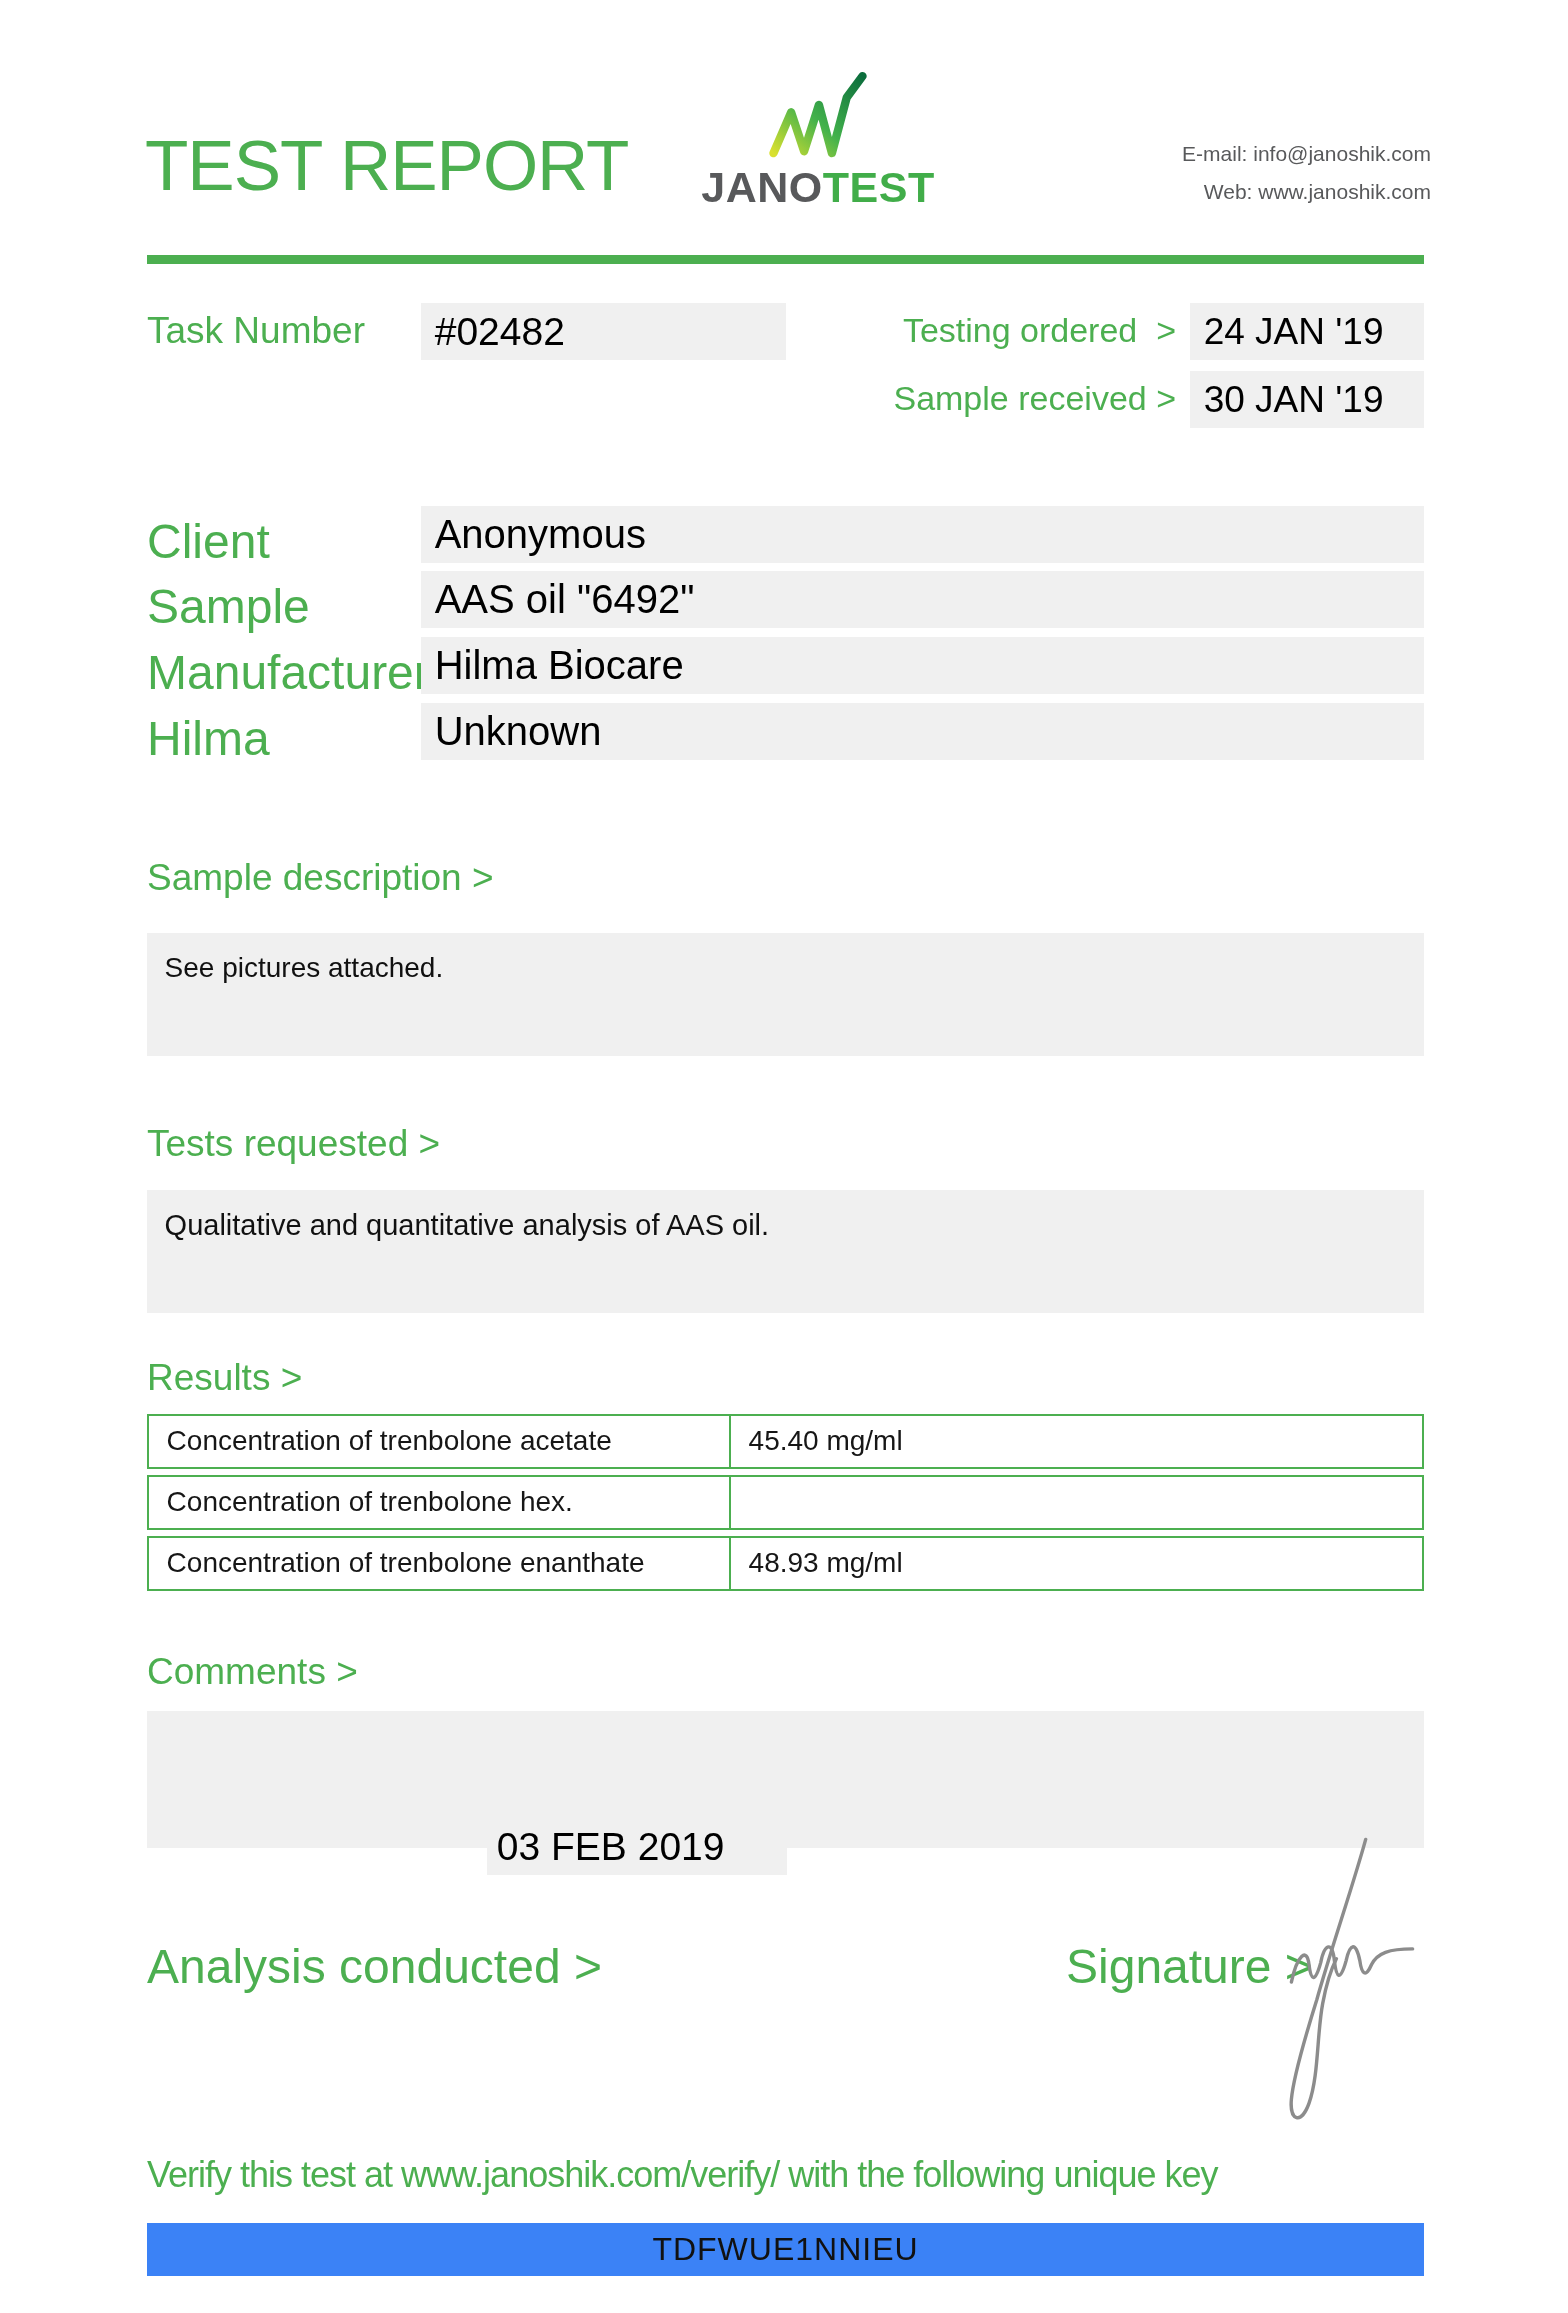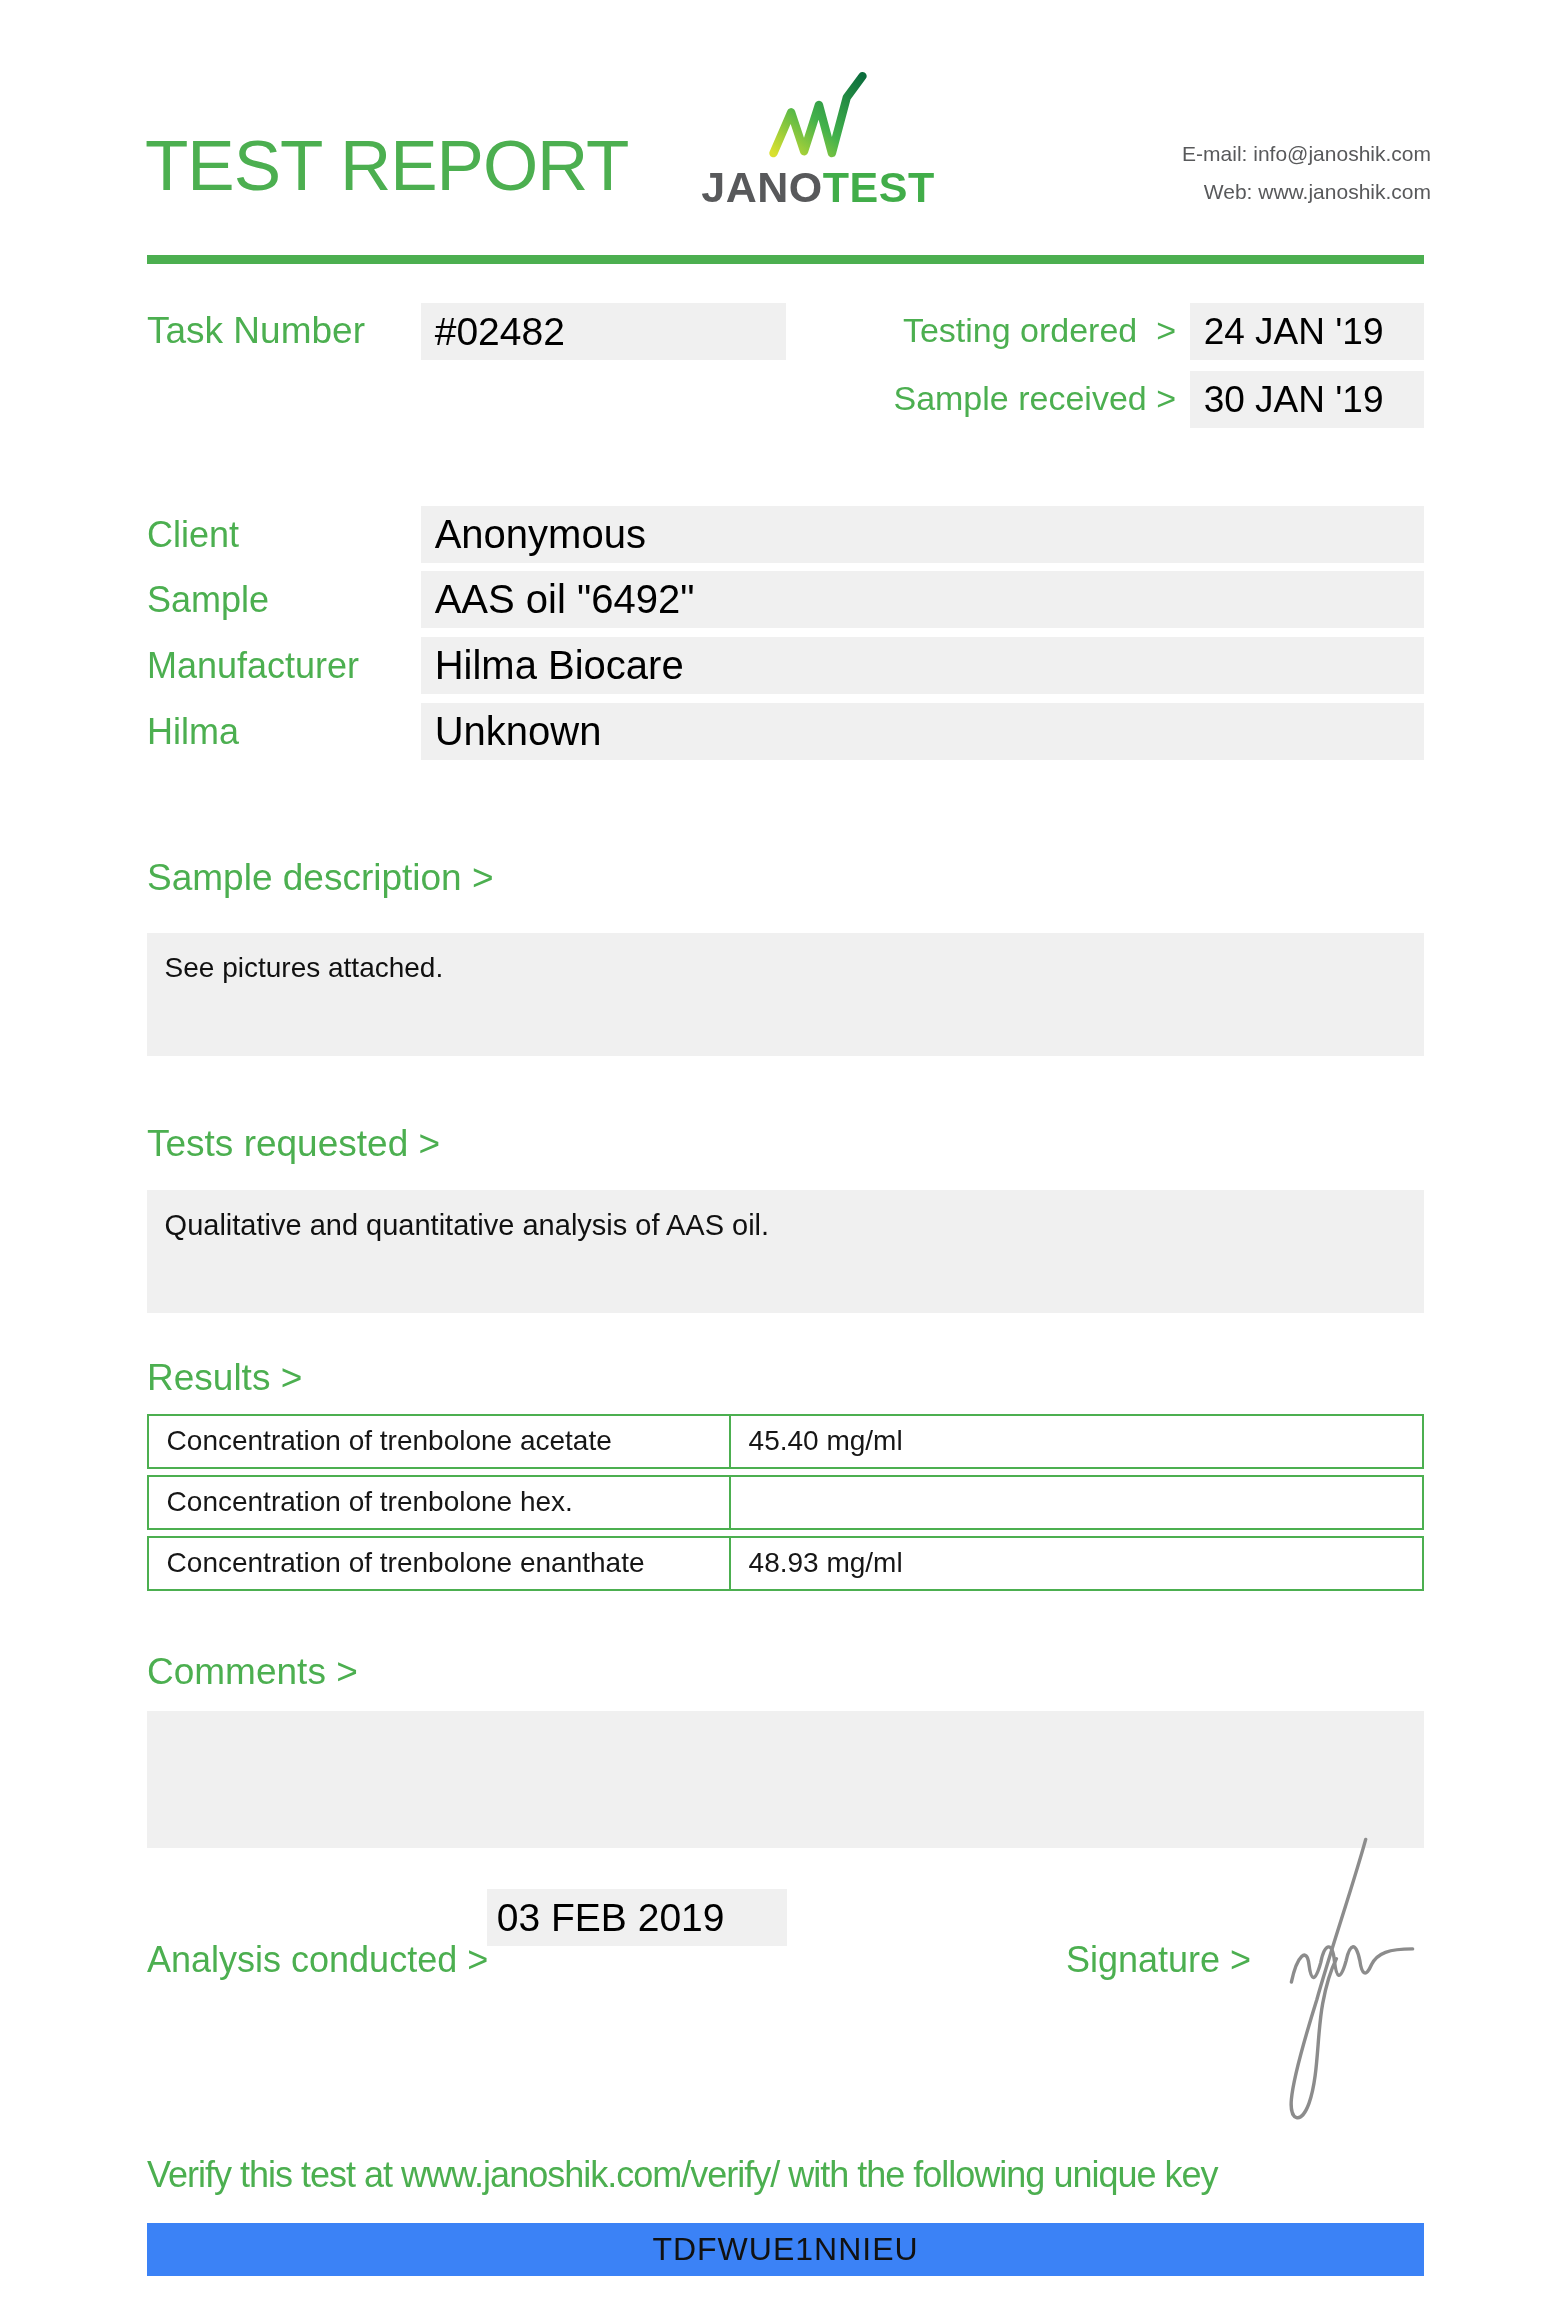--- a/index.html
+++ b/index.html
@@ -18,21 +18,21 @@
   .logo-text{font-size:43px;font-weight:bold;letter-spacing:0.5px;white-space:nowrap;}
   .logo-text .jano{color:#58595b;}
   .logo-text .shik{color:#41ad49;}
   .contact{
     position:absolute;right:137px;top:135px;text-align:right;
     color:#58595b;font-size:21px;line-height:38px;white-space:nowrap;
   }
   .divider{position:absolute;left:147px;top:255px;width:1277px;height:8.8px;background:#4caf50;}
 
   
-  .glabel{position:absolute;color:#4caf50;font-size:36px;white-space:pre;}
+  .glabel{position:absolute;color:#4caf50;font-size:48px;white-space:pre;}
   .heading{position:absolute;color:#4caf50;font-size:37px;white-space:nowrap;}
   .vbox{position:absolute;background:#f0f0f0;}
   .vbox .val{font-size:39px;line-height:57px;color:#000;padding-left:13.7px;white-space:nowrap;}
 
   
   .task-box{left:421px;top:303px;width:365px;height:57px;}
   .date-label{left:843px;width:333px;text-align:right;}
   .date-box{left:1190px;top:303px;width:234px;height:57px;}
   .date-box2{top:371px;}
 
@@ -48,21 +48,21 @@
   .rtable{position:absolute;left:147px;top:1414px;width:1277px;}
   .rrow{
     display:flex;box-sizing:border-box;border:2.9px solid #4caf50;
     height:55px;margin-bottom:5.9px;background:#ffffff;
   }
   .rcell{font-size:28px;color:#161616;line-height:49px;padding-left:17.6px;white-space:nowrap;}
   .rname{width:582px;box-sizing:border-box;border-right:2.9px solid #4caf50;}
   .rvalue{flex:1;}
 
   
-  .analysis-box{left:487px;top:1889px;width:300px;height:57px;}
+  .analysis-box{left:487px;top:1818px;width:300px;height:57px;}
   .sig-svg{position:absolute;left:1264px;top:1835px;width:176px;height:306px;}
   .verify{
     position:absolute;left:147px;top:2154px;width:1277px;
     color:#4caf50;font-size:36px;letter-spacing:-1px;white-space:nowrap;
   }
   .keybox{
     position:absolute;left:147px;top:2223px;width:1277px;height:53px;
     background:#3b82f6;text-align:center;
   }
   .keybox .key{font-size:32px;line-height:53px;letter-spacing:1px;color:#111;}

